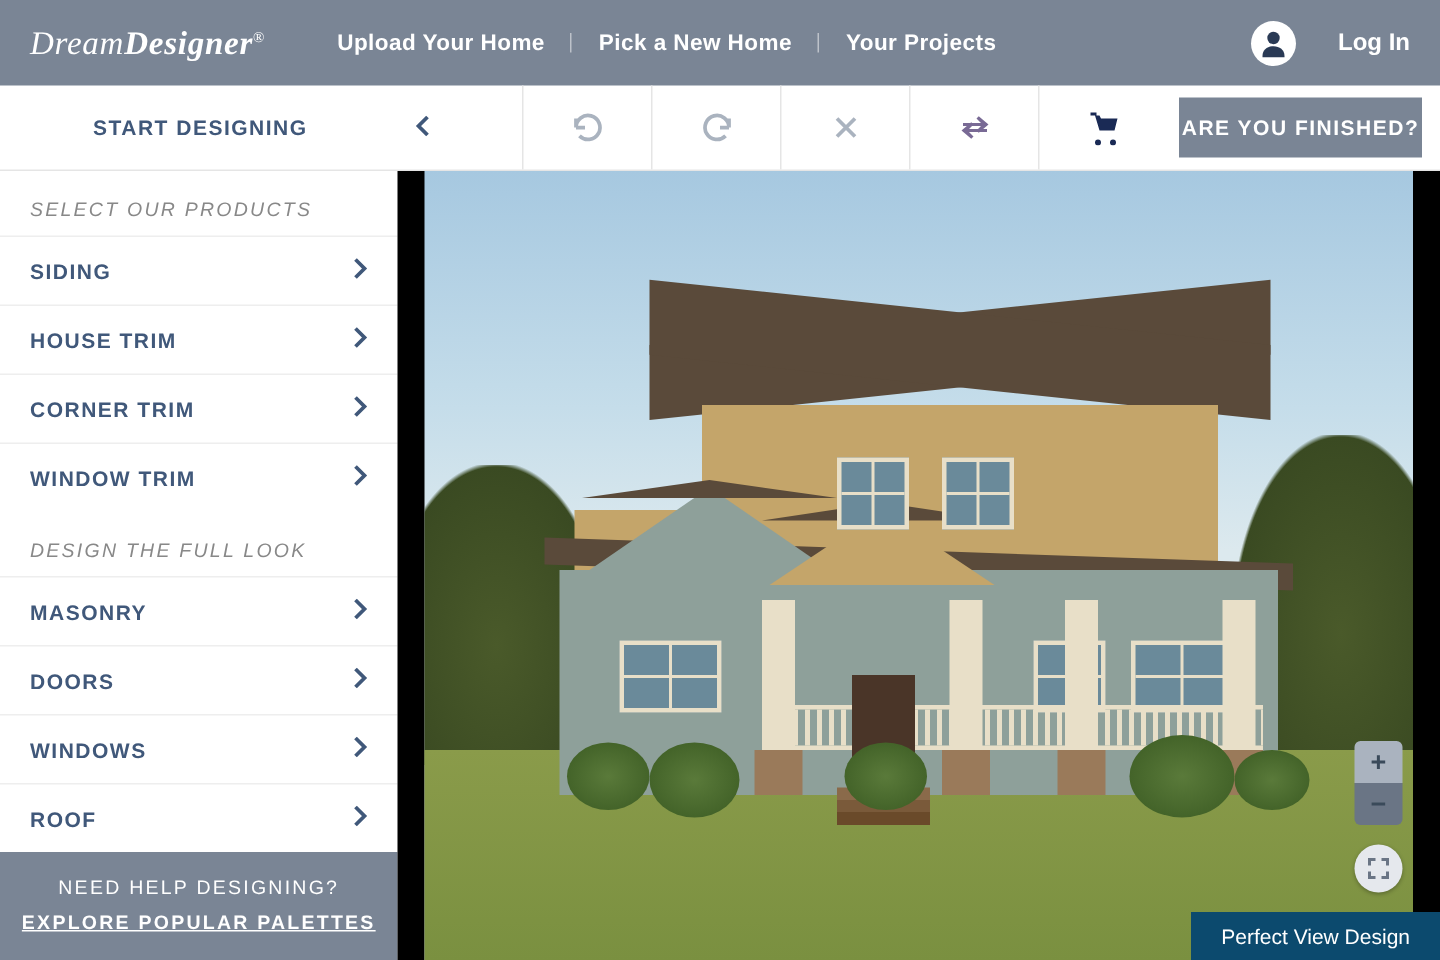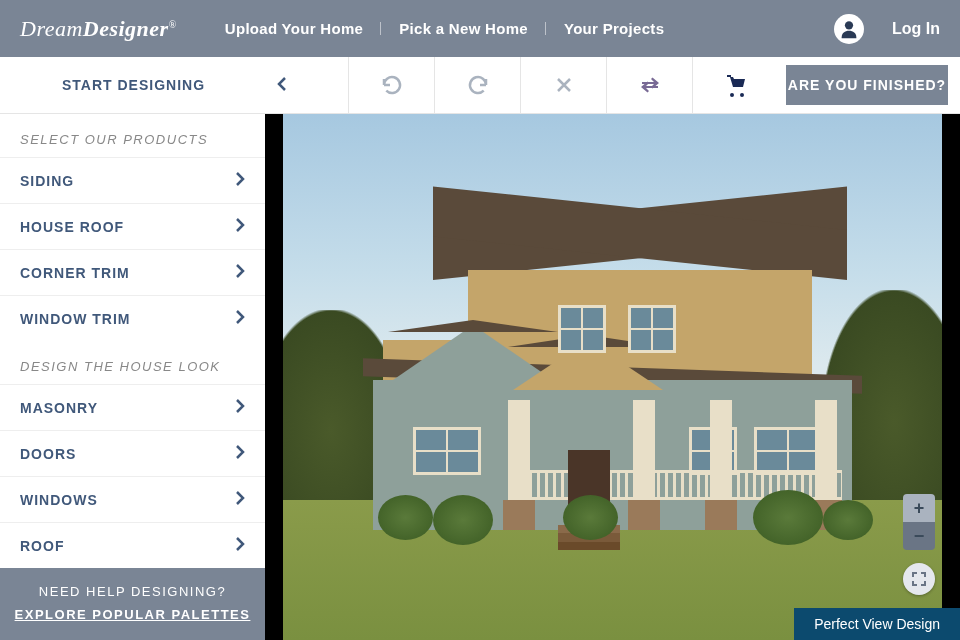--- a/index.html
+++ b/index.html
@@ -148,39 +148,39 @@
 
   <div class="sidebar">
     <div class="section-header">SELECT OUR PRODUCTS</div>
     <div class="sidebar-item">
         <span>SIDING</span>
         <span><svg width="9" height="14" viewBox="0 0 9 14">
             <path d="M1 1l6 6-6 6" stroke="#40587a" stroke-width="2.5" fill="none"></path>
           </svg></span>
       </div>
     <div class="sidebar-item">
-        <span>HOUSE ROOF</span>
+        <span>HOUSE TRIM</span>
         <span><svg width="9" height="14" viewBox="0 0 9 14">
             <path d="M1 1l6 6-6 6" stroke="#40587a" stroke-width="2.5" fill="none"></path>
           </svg></span>
       </div>
     <div class="sidebar-item">
         <span>CORNER TRIM</span>
         <span><svg width="9" height="14" viewBox="0 0 9 14">
             <path d="M1 1l6 6-6 6" stroke="#40587a" stroke-width="2.5" fill="none"></path>
           </svg></span>
       </div>
     <div class="sidebar-item">
         <span>WINDOW TRIM</span>
         <span><svg width="9" height="14" viewBox="0 0 9 14">
             <path d="M1 1l6 6-6 6" stroke="#40587a" stroke-width="2.5" fill="none"></path>
           </svg></span>
       </div>
 
-    <div class="section-header">DESIGN THE HOUSE LOOK</div>
+    <div class="section-header">DESIGN THE FULL LOOK</div>
     <div class="sidebar-item">
         <span>MASONRY</span>
         <span><svg width="9" height="14" viewBox="0 0 9 14">
             <path d="M1 1l6 6-6 6" stroke="#40587a" stroke-width="2.5" fill="none"></path>
           </svg></span>
       </div>
     <div class="sidebar-item">
         <span>DOORS</span>
         <span><svg width="9" height="14" viewBox="0 0 9 14">
             <path d="M1 1l6 6-6 6" stroke="#40587a" stroke-width="2.5" fill="none"></path>

